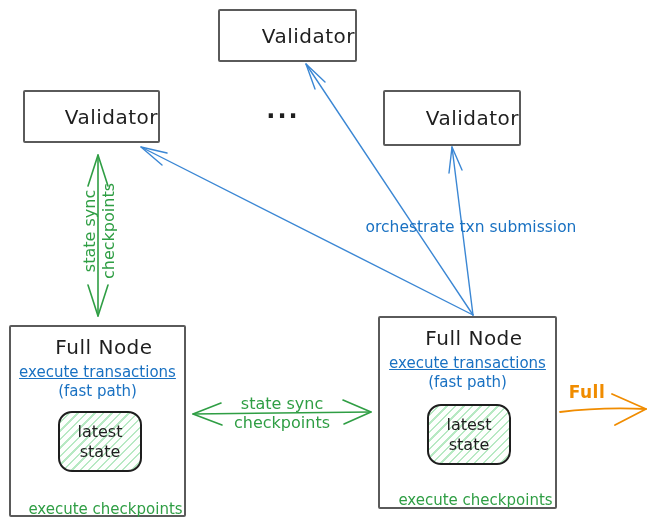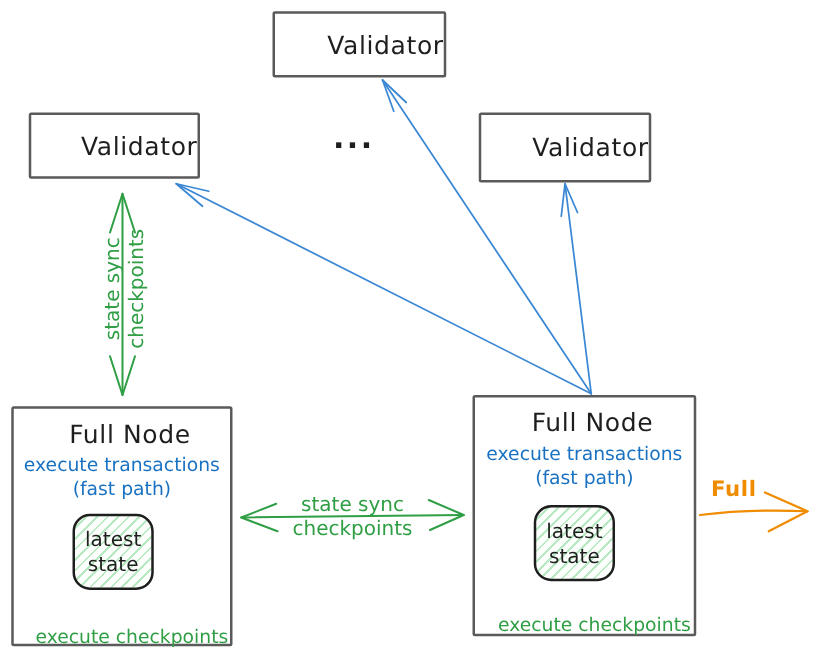--- a/index.html
+++ b/index.html
@@ -15,25 +15,25 @@
 
   .box{
     position:absolute;background:#ffffff;border:2px solid var(--box_border);
     border-radius:2px;box-sizing:border-box;
   }
   .validator{display:flex;align-items:center;justify-content:flex-end;
     font-size:20px;letter-spacing:0.5px;color:var(--black);}
   .fullnode{font-size:15px;}
   .fn-inner{position:absolute;left:0;right:0;text-align:center;white-space:nowrap;}
   .fn-title{top:8px;font-size:20px;letter-spacing:0.5px;color:var(--black);padding-left:13px;}
-  .fn-l1{top:36px;color:var(--blue);}
+  .fn-l1{top:36px;color:var(--blue);text-decoration:underline;}
   .fn-l2{top:55px;color:var(--blue);}
   .fn-ckpt{top:173px;color:var(--green);padding-left:16px;}
   .state-box{
-    position:absolute;left:47px;top:84px;width:65px;height:61px;box-sizing:border-box;
+    position:absolute;left:47px;top:84px;width:84px;height:61px;box-sizing:border-box;
     border:2px solid var(--black);border-radius:14px;
     display:flex;flex-direction:column;align-items:center;justify-content:center;
     font-size:16px;line-height:1.25;color:var(--black);
     background-color:#fdfffd;
     background-image:repeating-linear-gradient(135deg,
       var(--hatch) 0px, var(--hatch) 1.5px, transparent 1.5px, transparent 6px);
   }
   .ellipsis{
     position:absolute;left:265px;top:96px;width:36px;text-align:center;
     font-size:24px;font-weight:bold;letter-spacing:2px;color:var(--black);
@@ -120,16 +120,17 @@
   <div class="lbl lbl-green lbl-rot" style="left:99px;top:231px">
     <span>state sync</span>
     <span>checkpoints</span>
   </div>
 
   <div class="lbl lbl-green" style="left:282px;top:413px">
     <span>state sync</span>
     <span>checkpoints</span>
   </div>
 
+  <div class="lbl lbl-blue" style="left:471px;top:227px">orchestrate txn submission</div>
 
   <div class="lbl lbl-orange" style="left:587px;top:392px">Full</div>
 
 </div>
 
 </body></html>

